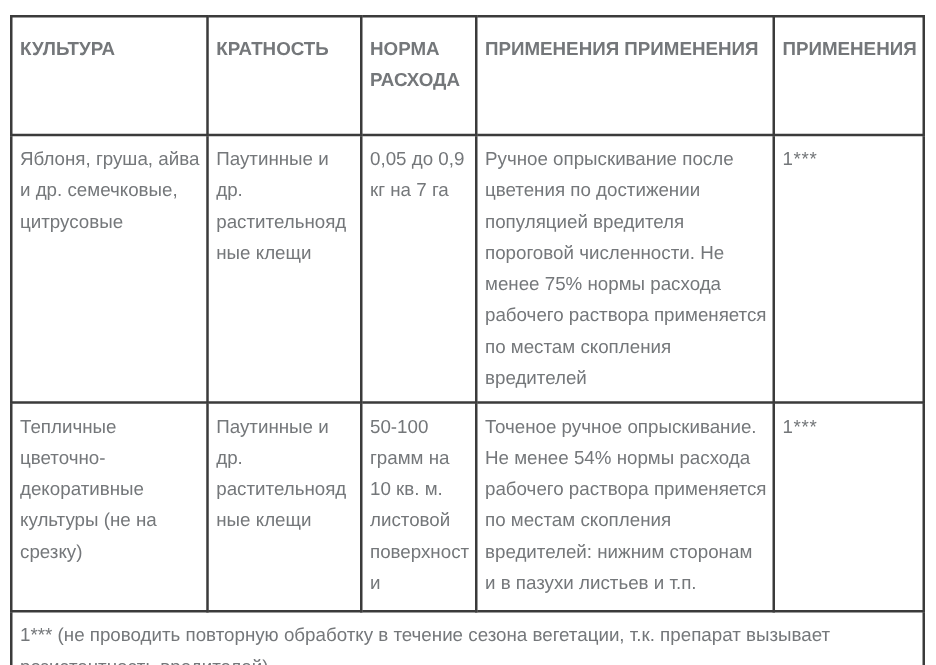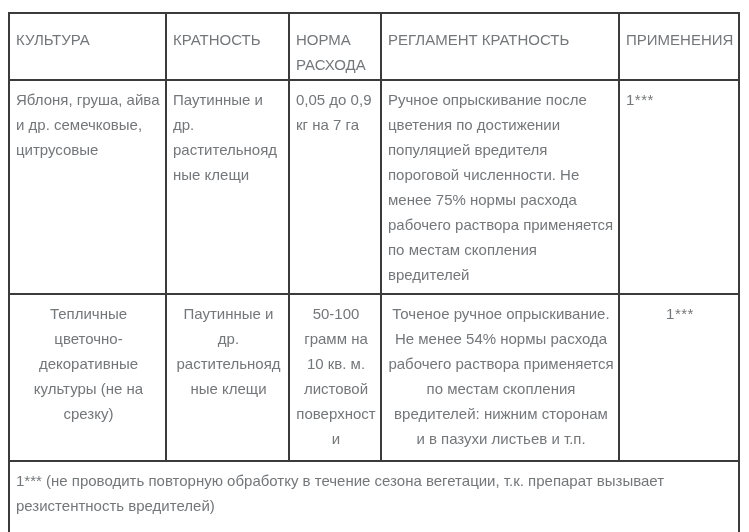--- a/index.html
+++ b/index.html
@@ -28,27 +28,28 @@
   table.reg-table td {
     border: 2px solid #3b3b3b;
     vertical-align: top;
     text-align: left;
     font-weight: normal;
     padding: 6px 4px 6px 6px;
     word-wrap: break-word;
   }
   table.reg-table th {
     padding-top: 13px;
-    padding-bottom: 2px;
+    padding-bottom: 30px;
     height: 46px;
     box-sizing: content-box;
+    font-weight: bold;
   }
   td.cell-culture    { height: 171px; box-sizing: content-box; }
   td.cell-frequency  { letter-spacing: 0.5px; }
-  tr.row-2 td        { height: 153px; box-sizing: content-box; text-align: center; }
+  tr.row-2 td        { height: 153px; box-sizing: content-box; }
   td.footnote-cell {
     height: 68px;
     box-sizing: content-box;
     padding-top: 10px;
   }
 </style>
 </head>
 <body>
 
 <div class="page">
@@ -58,21 +59,21 @@
       <col style="width:123px">
       <col style="width:92px">
       <col style="width:238px">
       <col style="width:120px">
     </colgroup>
     <thead>
       <tr>
         <th>КУЛЬТУРА</th>
         <th>КРАТНОСТЬ</th>
         <th>НОРМА РАСХОДА</th>
-        <th>РЕГЛАМЕНТ КРАТНОСТЬ</th>
+        <th>ПРИМЕНЕНИЯ ПРИМЕНЕНИЯ</th>
         <th>ПРИМЕНЕНИЯ</th>
       </tr>
     </thead>
     <tbody>
       <tr class="row-1">
         <td class="cell-culture">Яблоня, груша, айва и др. семечковые, цитрусовые</td>
         <td class="cell-pest">Паутинные и др. растительноядные клещи</td>
         <td class="cell-rate">0,05 до 0,9 кг на 7 га</td>
         <td class="cell-regulation">Ручное опрыскивание после цветения по достижении популяцией вредителя пороговой численности. Не менее 75% нормы расхода рабочего раствора применяется по местам скопления вредителей</td>
         <td class="cell-frequency">1***</td>

